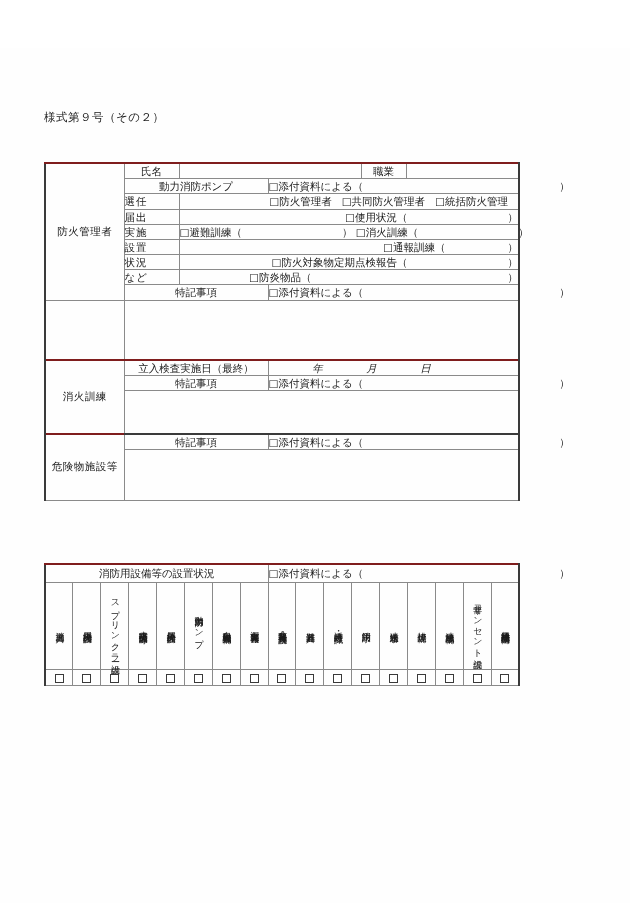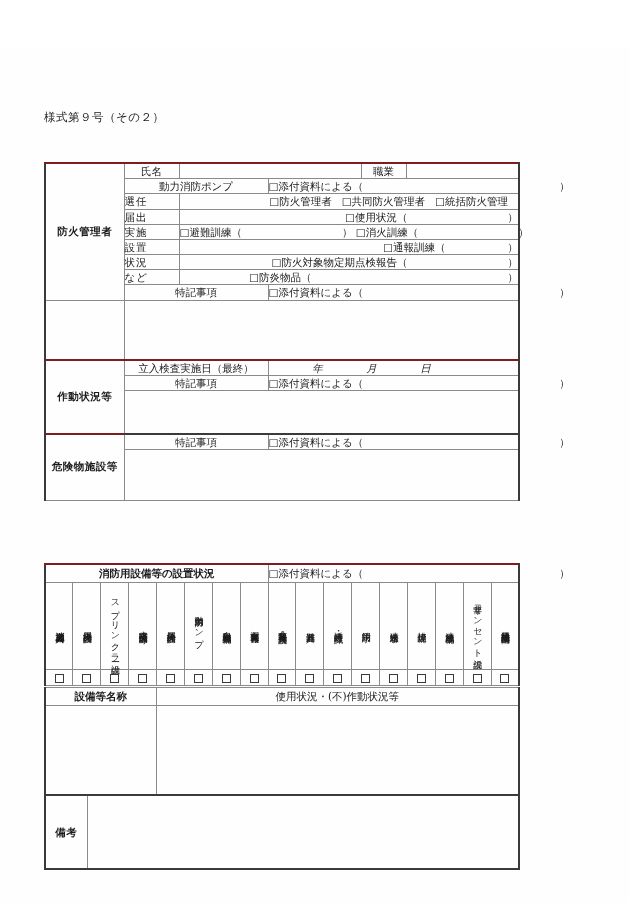--- a/index.html
+++ b/index.html
@@ -54,21 +54,21 @@
     font-size: 10.5px;
   }
   .tbl td {
     border: 1px solid #8a8a8a;
     padding: 0;
     vertical-align: middle;
     background: #fefefe;
   }
   .frame-top > td { border-top: 2px solid #7f1d1d; }
   .frame-bot > td { border-bottom: 2px solid #3a3a3a; }
-  .edge-l { border-left: 2px solid #3a3a3a !important; font-weight: bold; }
+  .edge-l { border-left: 2px solid #3a3a3a !important; }
   .edge-r { border-right: 2px solid #3a3a3a !important; }
 
   .cell {
     padding: 2px 4px;
     line-height: 1.35;
     white-space: nowrap;
   }
   .c-center { text-align: center; }
   .c-left { text-align: right; padding-left: 6px; }
 
@@ -218,21 +218,21 @@
       </td>
     </tr>
 
     <tr>
       <td class="edge-l"></td>
       <td class="cell bigblank-1 edge-r" colspan="5">&nbsp;</td>
     </tr>
 
     <tr class="frame-top">
       <td class="edge-l rowlabel" rowspan="3">
-        <div>作動状況等</div>
+        <div>消火訓練</div>
       </td>
       <td class="cell c-center" colspan="2">立入検査実施日（最終）</td>
       <td class="cell datefields edge-r" colspan="3">
         <span class="d">年</span><span class="d">月</span><span class="d">日</span>
       </td>
     </tr>
 
     <tr>
       <td class="cell c-center" colspan="2">特記事項</td>
       <td class="cell c-left edge-r" colspan="3">
@@ -308,38 +308,14 @@
       <td><span class="cb"></span></td>
       <td><span class="cb"></span></td>
       <td><span class="cb"></span></td>
       <td><span class="cb"></span></td>
       <td><span class="cb"></span></td>
       <td class="edge-r"><span class="cb"></span></td>
     </tr>
   </tbody>
     </table>
 
-  <table class="tbl" style="top:639px;">
-    <colgroup>
-      <col style="width:42px">
-      <col style="width:69px">
-      <col style="width:363px">
-    </colgroup>
-
-    <tbody>
-        <tr>
-      <td class="cell c-center edge-l" colspan="2" style="height:17px">設備等名称</td>
-      <td class="cell c-center edge-r">使用状況・(不)作動状況等</td>
-    </tr>
-
-    <tr class="frame-bot">
-      <td class="cell bigblank-4 edge-l" colspan="2">&nbsp;</td>
-      <td class="cell bigblank-4 edge-r">&nbsp;</td>
-    </tr>
-
-    <tr class="frame-bot">
-      <td class="cell rowlabel edge-l bigblank-5">備考</td>
-      <td class="cell bigblank-5 edge-r" colspan="2">&nbsp;</td>
-    </tr>
-  </tbody>
-    </table>
 
 </div>
 
 </body></html>

